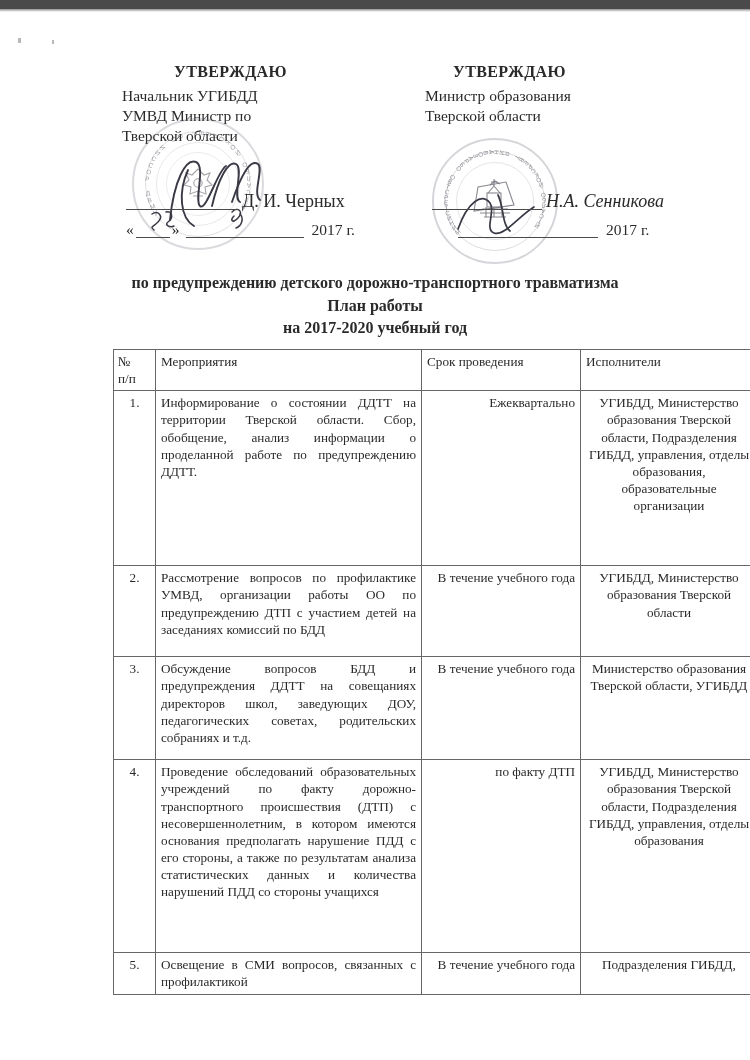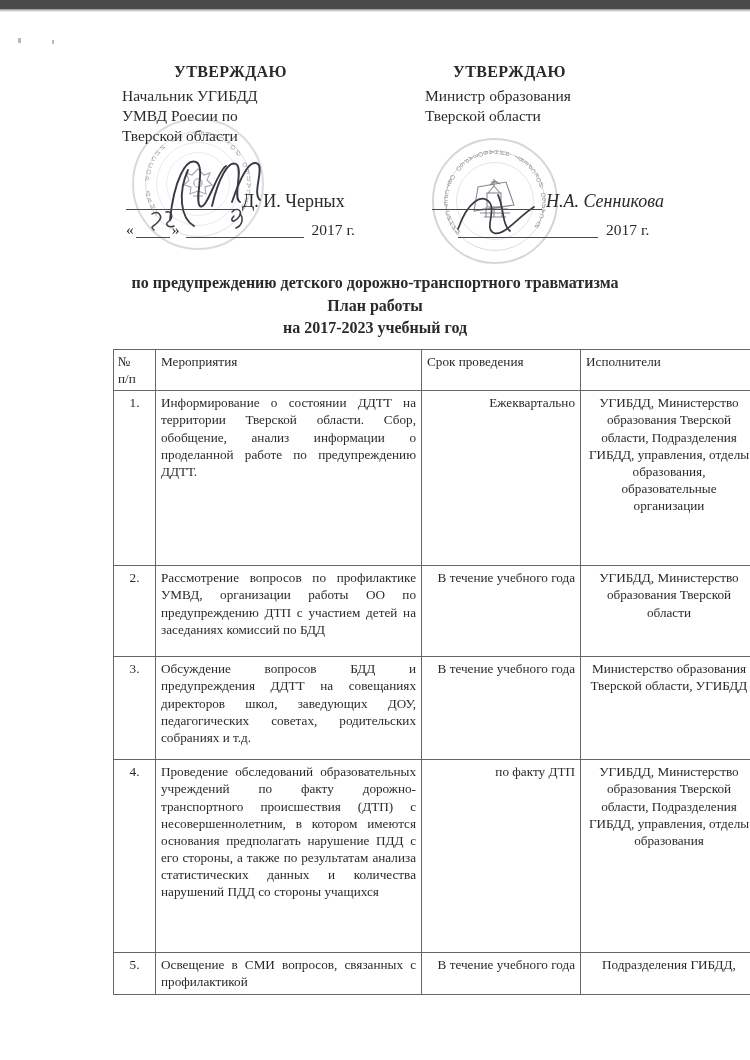--- a/index.html
+++ b/index.html
@@ -231,21 +231,21 @@
 <div class="scan-speck" style="left:18px; top:38px; width:3px; height:5px;"></div>
 <div class="scan-speck" style="left:52px; top:40px; width:2px; height:4px;"></div>
 
 <div class="page">
 
   <div class="approvals">
 
     <div class="approval-block approval-left">
       <div class="approval-title">УТВЕРЖДАЮ</div>
       <div class="approval-line">Начальник УГИБДД</div>
-      <div class="approval-line">УМВД Роесии по</div>
+      <div class="approval-line">УМВД Министр по</div>
       <div class="approval-line">Тверской области</div>
     </div>
 
     <div class="approval-block approval-right">
       <div class="approval-title">УТВЕРЖДАЮ</div>
       <div class="approval-line">Министр образования</div>
       <div class="approval-line">Тверской области</div>
     </div>
   </div>
 
@@ -404,21 +404,21 @@
   </div>
 
   <div class="date-row" style="left:452px; top:222px;">
     <span class="date-blank-lg" style="width:140px;"></span>
     <span class="date-year">2017 г.</span>
   </div>
 
   <div class="doc-title">
     <span class="t-line">по предупреждению детского дорожно-транспортного травматизма</span>
     <span class="t-line">План работы</span>
-    <span class="t-line">на 2017-2023 учебный год</span>
+    <span class="t-line">на 2017-2020 учебный год</span>
   </div>
 
   <table class="plan-table">
     <thead>
       <tr>
         <td class="col-num">
           <span class="hdr-num-l1">№</span>
           <span class="hdr-num-l2">п/п</span>
         </td>
         <td class="col-act">Мероприятия</td>

